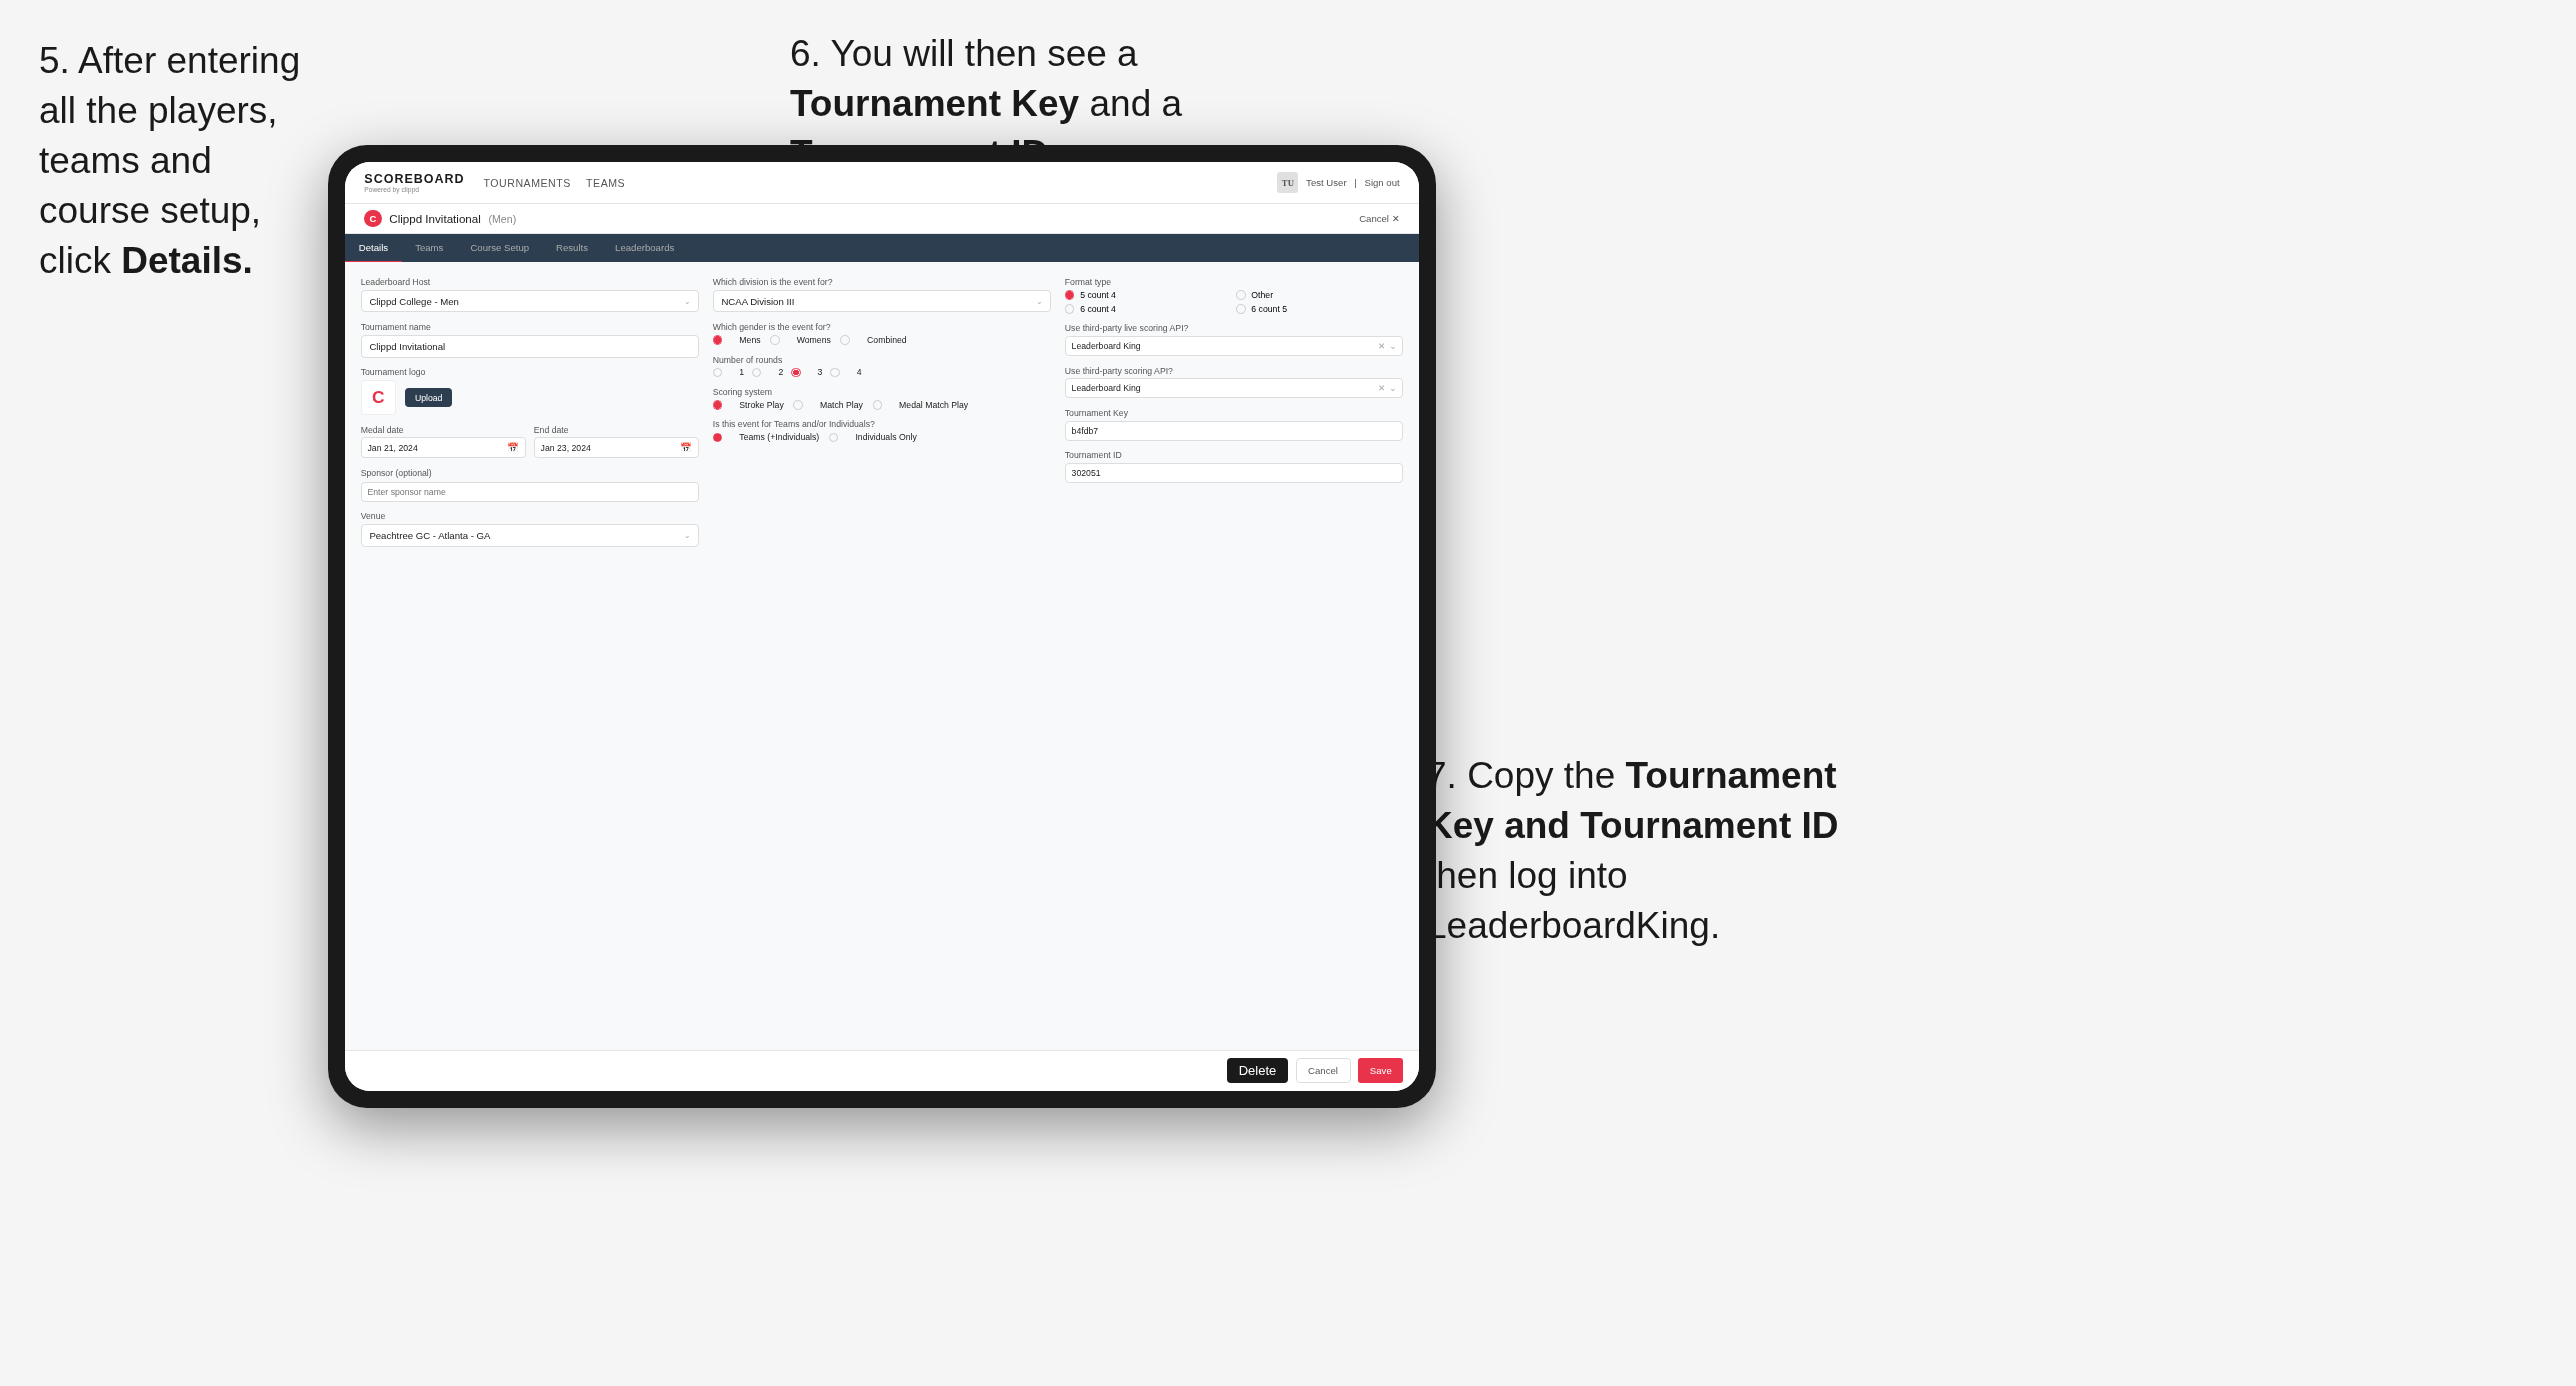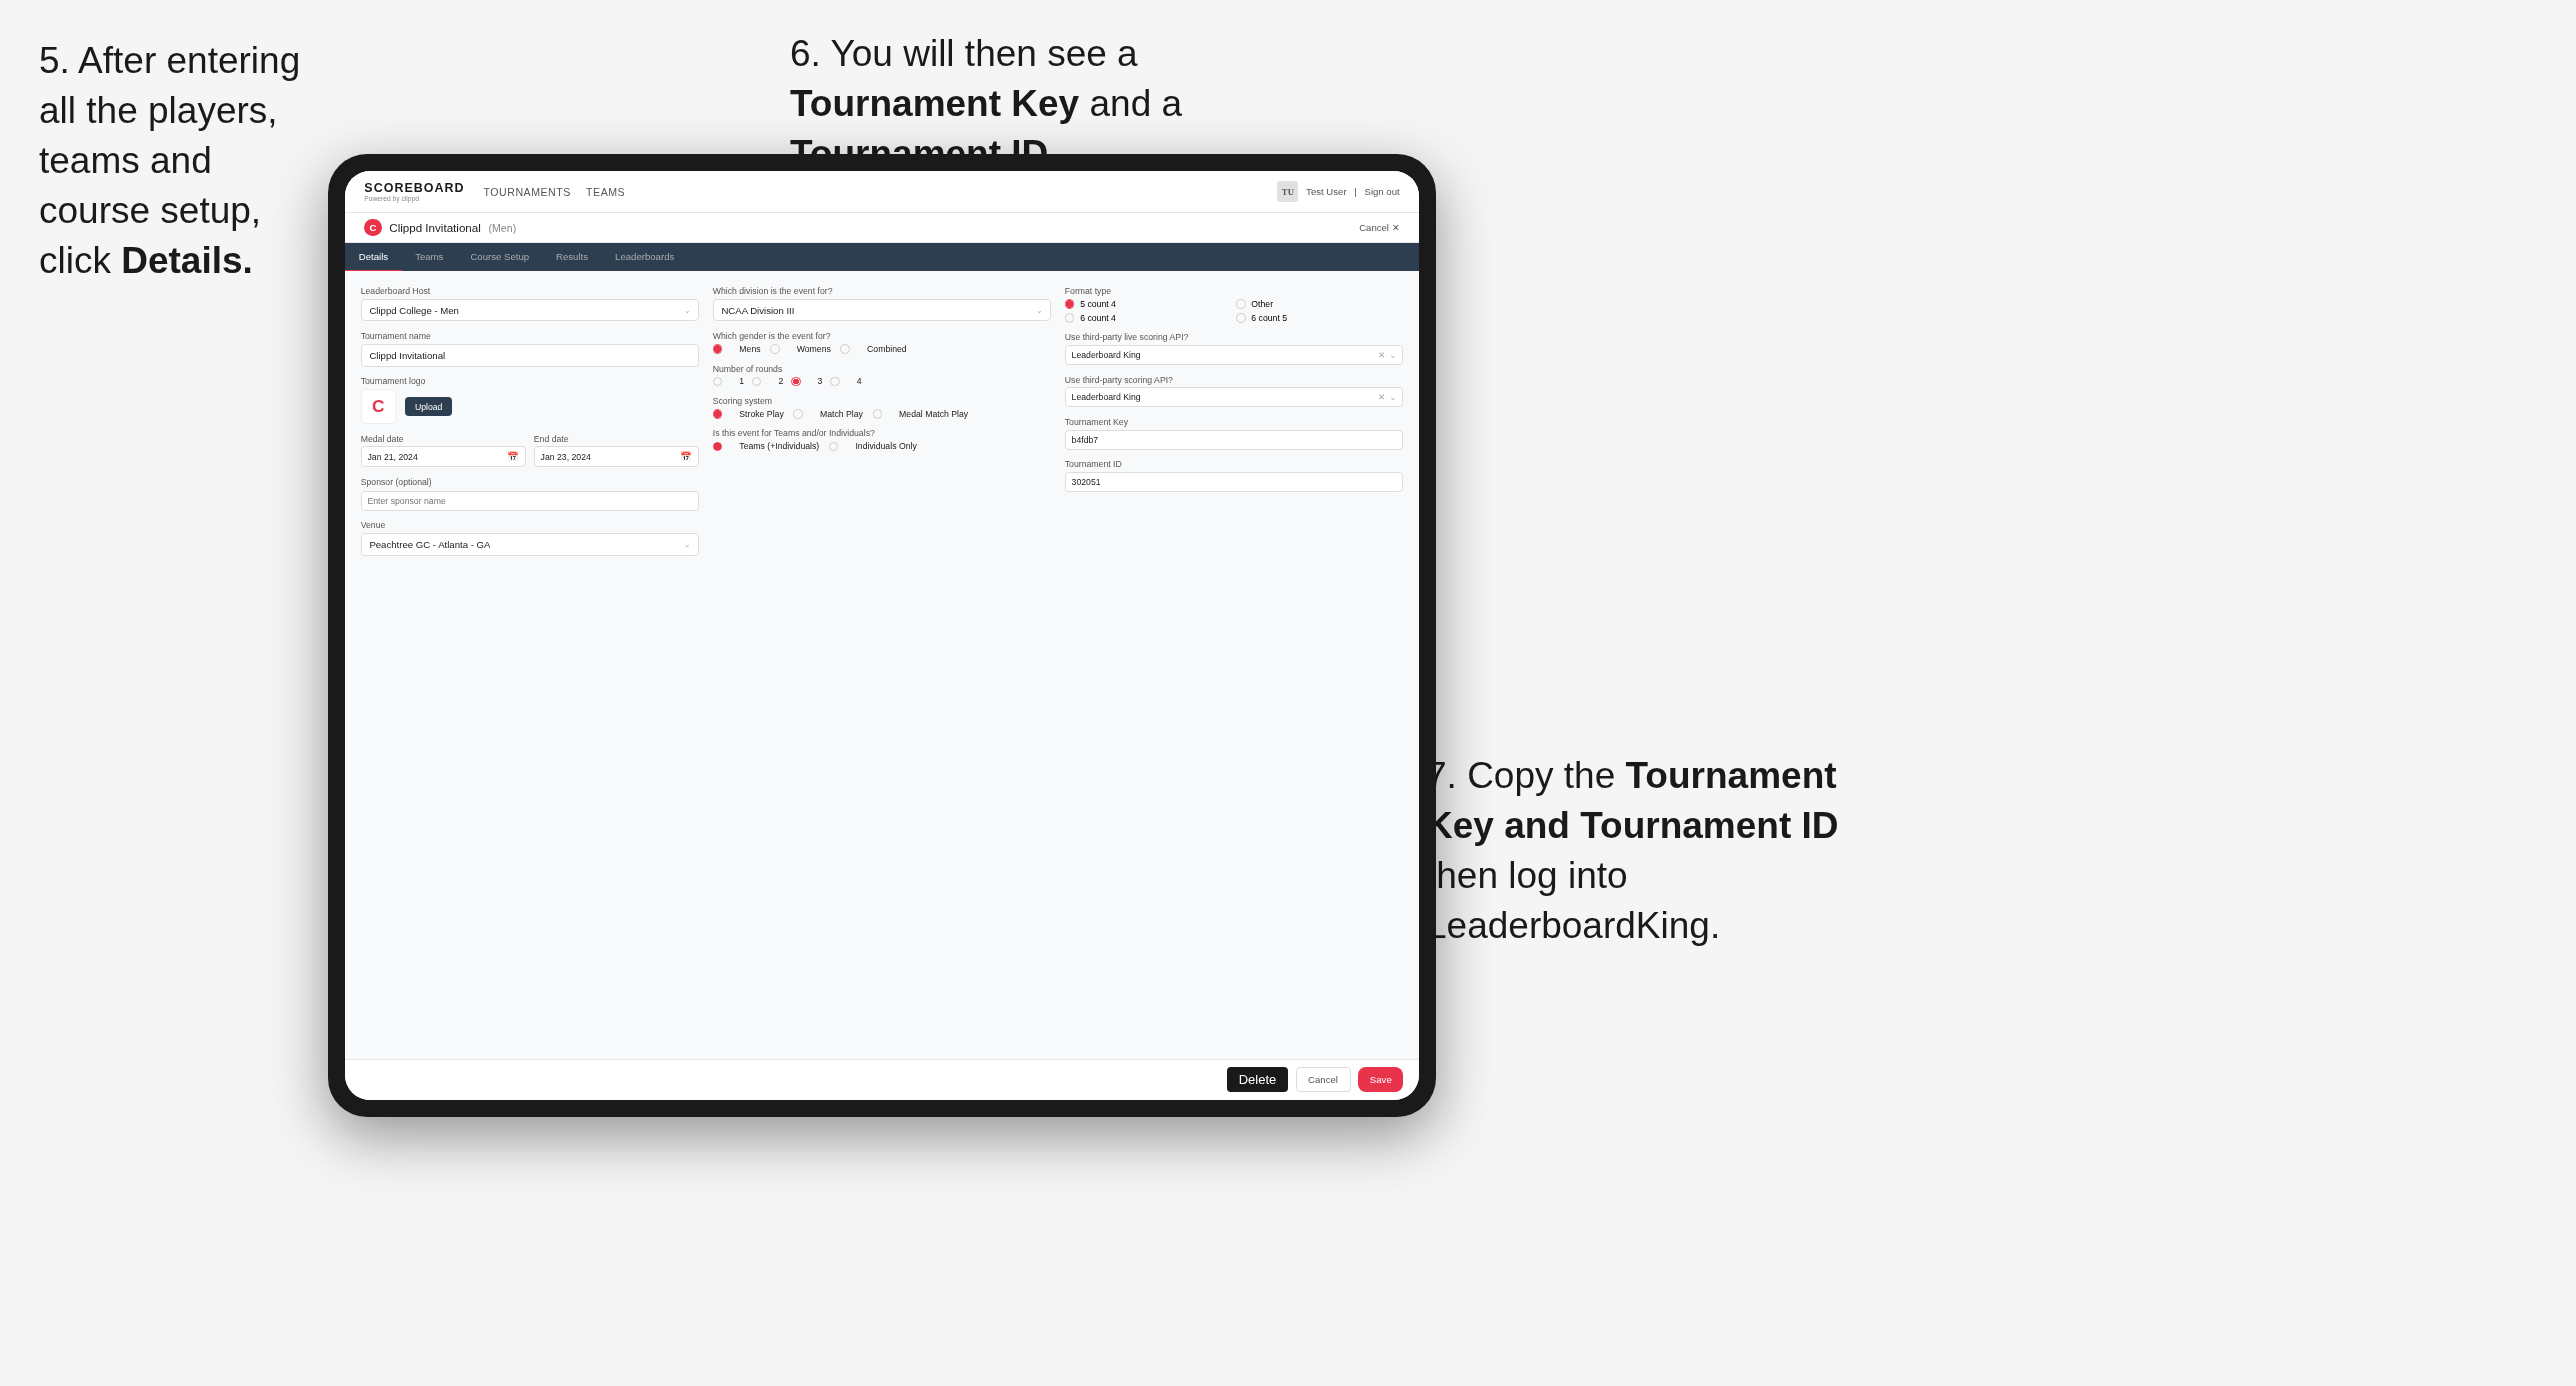--- a/index.html
+++ b/index.html
@@ -44,21 +44,21 @@
       position: absolute;
       top: 0; left: 0;
       width: 2576px;
       height: 1386px;
       pointer-events: none;
     }
 
     
     .tablet-frame {
       position: absolute;
-      top: 154px;
+      top: 145px;
       left: 328px;
       width: 1108px;
       height: 963px;
       background: #1a1a1a;
       border-radius: 39px;
       padding: 17.3px;
       box-shadow: 0 19px 58px rgba(0,0,0,0.4);
     }
 
     .tablet-screen {
@@ -445,21 +445,21 @@
       border-radius: 3.9px;
       padding: 4.8px 11.6px;
       font-size: 9.6px;
       cursor: pointer;
     }
 
     .btn-save {
       background: #e8334a;
       color: #fff;
       border: none;
-      border-radius: 8px;
+      border-radius: 3px;
       padding: 4.8px 11.6px;
       font-size: 9.6px;
       cursor: pointer;
     }
 
     
     .col-left { }
     .col-mid { }
     .col-right { }
   </style>

